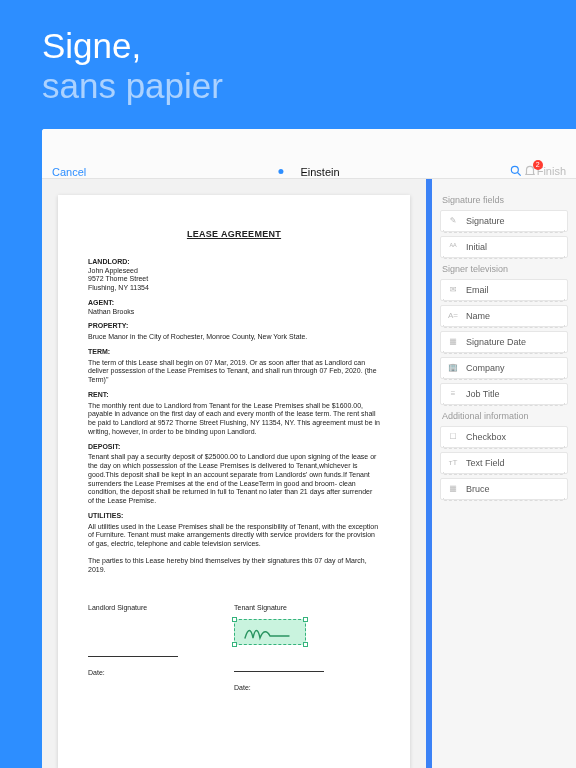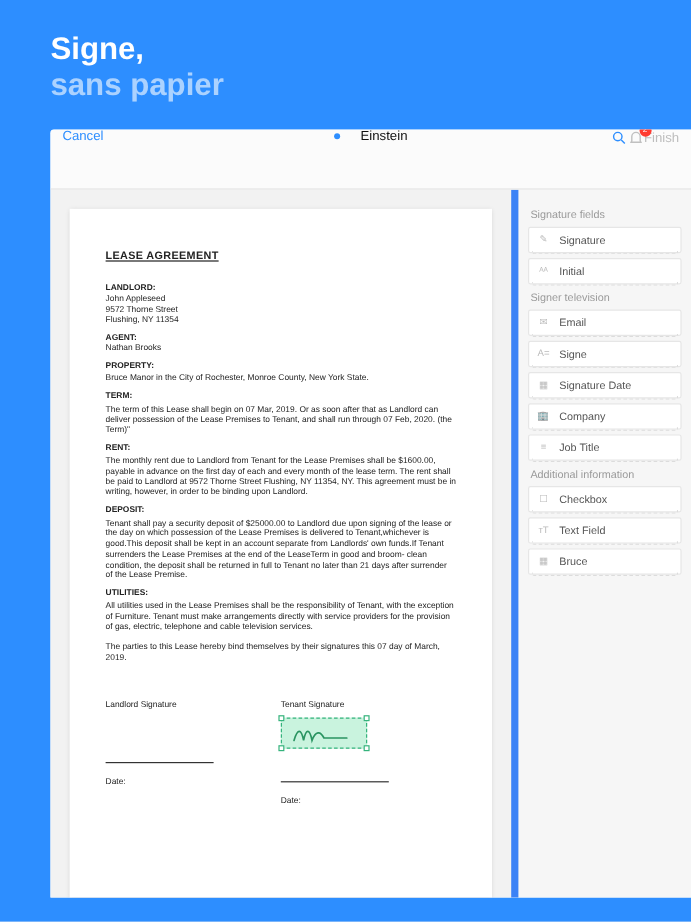--- a/index.html
+++ b/index.html
@@ -1,33 +1,33 @@
 <!DOCTYPE html>
 <html><head>
 <meta charset="utf-8">
 <style>
 *{box-sizing:border-box;margin:0;padding:0;font-family:-apple-system,BlinkMacSystemFont,"Segoe UI",Helvetica,Arial,sans-serif}
 body{background:#2d8eff;width:576px;height:768px;overflow:hidden}
 .hero{padding:26px 0 22px 42px;color:#fff}
-.hero h1{font-size:26px;font-weight:700;line-height:1.15}
+.hero h1{font-size:35px;font-weight:400;line-height:1.15}
 .hero .line2{color:rgba(255,255,255,.6)}
 .app{background:#fff;margin:0 0 0 42px;width:534px;height:640px;border-radius:3px 0 0 0;overflow:hidden;position:relative}
-.toolbar{height:50px;border-bottom:1px solid #e3e3e3;background:#fbfbfb;display:flex;align-items:flex-start;padding:0 10px;font-size:11px;position:relative}
+.toolbar{height:50px;border-bottom:1px solid #e3e3e3;background:#fbfbfb;display:flex;align-items:flex-end;padding:0 10px;font-size:11px;position:relative}
 .tb-left{color:#2d8eff;cursor:pointer}
 .tb-center{position:absolute;left:50%;transform:translateX(-50%);display:flex;align-items:center;gap:17px;color:#111;font-weight:500}
 .dot{width:5px;height:5px;border-radius:50%;background:#2d8eff;display:inline-block}
 .tb-right{margin-left:auto;display:flex;align-items:center;}
 .tb-right .finish{color:#bdbdbd}
 .icon{width:14px;height:14px;display:inline-block}
 .bell{position:relative}
 .badge{position:absolute;top:-4px;right:-6px;background:#ff3b30;color:#fff;font-size:7px;border-radius:7px;padding:0 3px;line-height:10px;min-width:10px;text-align:center}
 .main{display:flex;height:calc(100% - 34px)}
 .canvas{flex:1;background:#f2f2f2;padding:16px;overflow:hidden}
 .page{background:#fff;width:100%;height:100%;box-shadow:0 1px 4px rgba(0,0,0,.15);padding:34px 30px 20px 30px;font-size:7px;color:#222;line-height:1.25;position:relative}
-.page h2{font-size:9px;font-weight:700;text-decoration:underline;margin-bottom:18px;letter-spacing:.3px}
+.page h2{text-align:center;font-size:9px;font-weight:700;text-decoration:underline;margin-bottom:18px;letter-spacing:.3px}
 .page .lbl{font-weight:700;margin-top:6px}
 .page p{margin-top:2px}
 .sig-row{display:flex;margin-top:30px}
 .sig-col{flex:1}
 .sig-line{border-bottom:1px solid #333;width:90px;height:18px;margin-top:26px;position:relative}
 .sig-box{display:inline-block;margin-top:6px;width:72px;height:26px;background:#c9f3de;border:1px dashed #35b37c;position:relative}
 .sig-box svg{position:absolute;left:8px;top:4px}
 .sig-box .hd{position:absolute;width:5px;height:5px;background:#fff;border:1px solid #35b37c}
 .hd.tl{top:-3px;left:-3px}.hd.tr{top:-3px;right:-3px}.hd.bl{bottom:-3px;left:-3px}.hd.br{bottom:-3px;right:-3px}
 .sidebar{width:150px;background:#f6f6f6;border-left:6px solid #3b82f6;padding:10px 8px;font-size:9px;color:#8a8a8a}
@@ -115,21 +115,21 @@
           <span>Initial</span>
         </div>
 
       <div class="sec-title">Signer television</div>
       <div class="field">
           <span class="fi">✉</span>
           <span>Email</span>
         </div>
       <div class="field">
           <span class="fi">A=</span>
-          <span>Signe</span>
+          <span>Name</span>
         </div>
       <div class="field">
           <span class="fi">▦</span>
           <span>Signature Date</span>
         </div>
       <div class="field">
           <span class="fi">🏢</span>
           <span>Company</span>
         </div>
       <div class="field">

